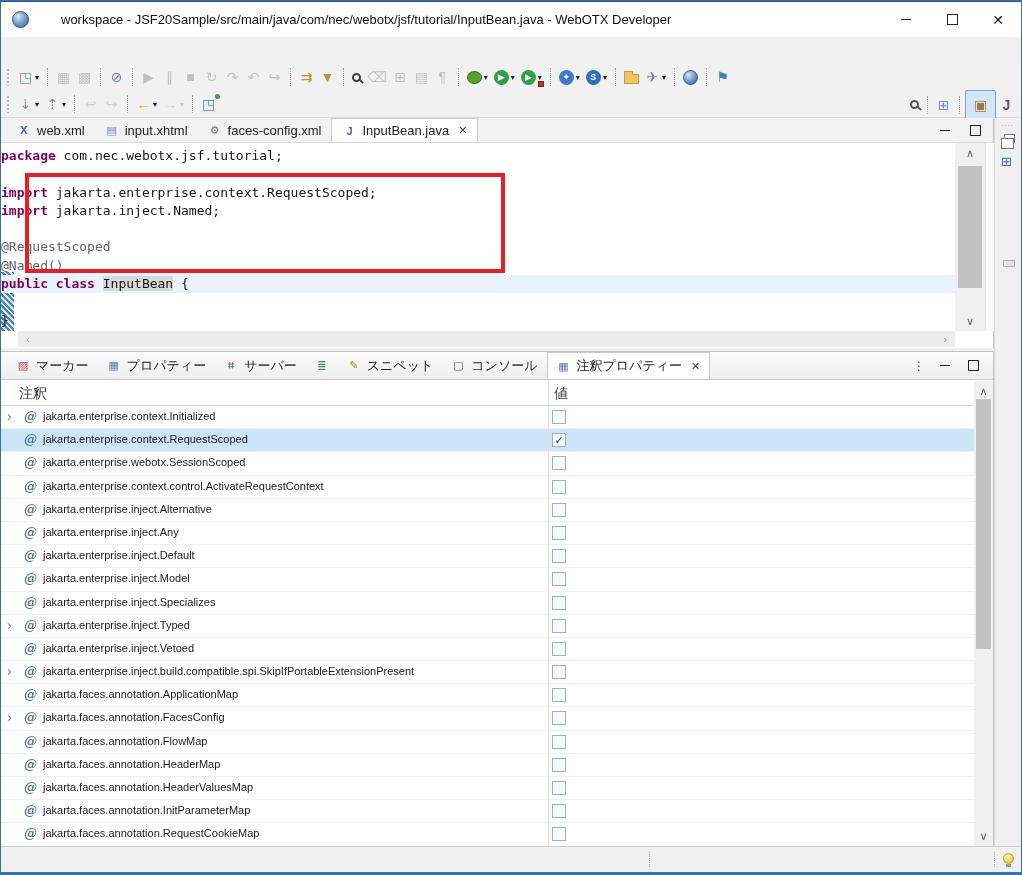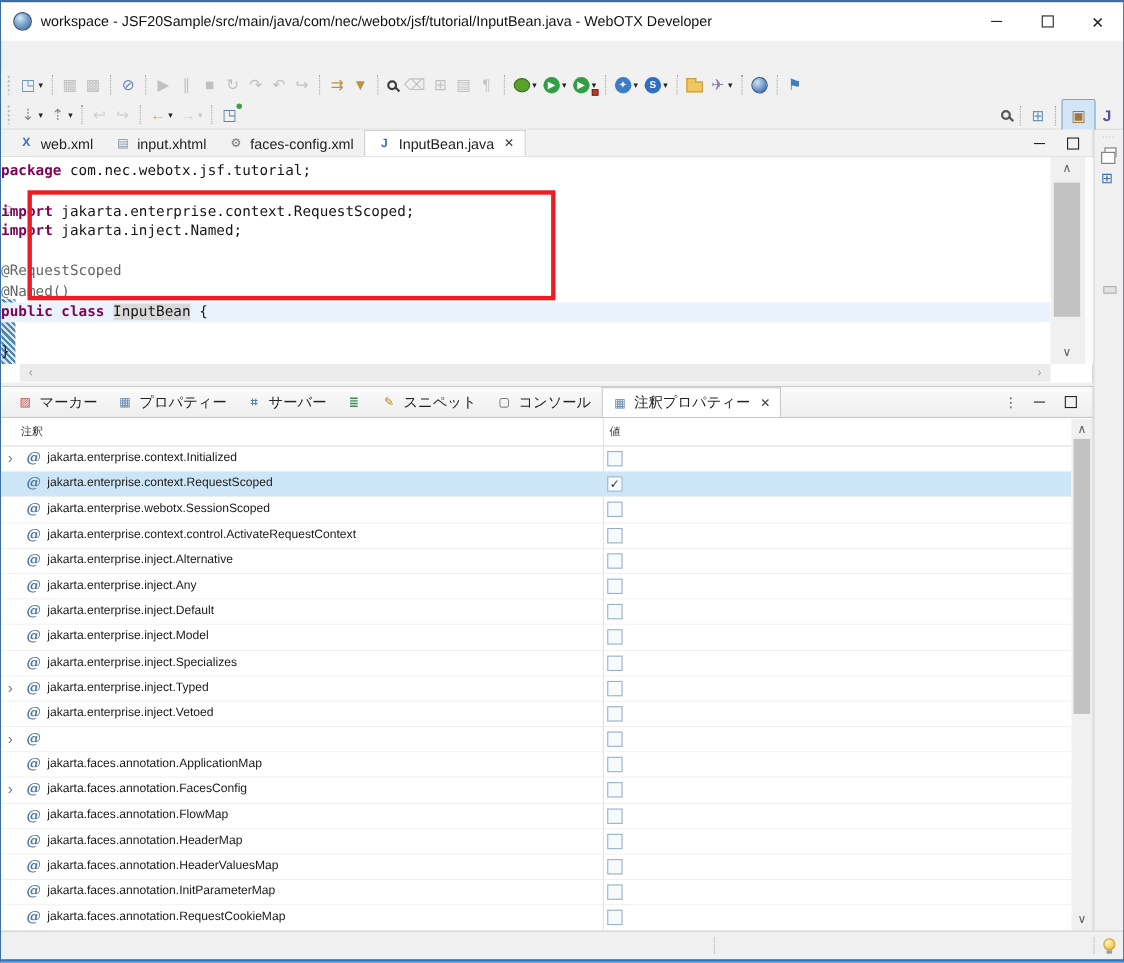--- a/index.html
+++ b/index.html
@@ -3,21 +3,21 @@
 <meta charset="utf-8">
 <style>
   :root{
     --sel:#cde6f7; --kw:#7f0055; --ann:#646464; --curline:#e9f2fd; --redbox:#ec1c24;
   }
   *{box-sizing:border-box; margin:0; padding:0;}
   body{font-family:"Liberation Sans","DejaVu Sans",sans-serif; background:#888;}
   .window{position:relative; width:1022px; height:875px; background:#f0f0f0; border:1px solid #3a6ea5; overflow:hidden;}
 
   
-  .titlebar{position:absolute; left:0; top:0; width:100%; height:36px; background:#ffffff; display:flex; align-items:center; border-top:1px solid #2b5797;}
+  .titlebar{position:absolute; left:0; top:0; width:100%; height:36px; background:#ffffff; display:flex; align-items:center; border-top:1px solid #2b5797;gap:24px;}
   .appicon{width:17px; height:17px; margin-left:11px; border-radius:50%;
     background:radial-gradient(circle at 35% 30%, #dcebf7 0%, #7aa3cc 45%, #3d648f 100%); border:1px solid #2f4f73;}
   .title{margin-left:8px; font-size:13px; color:#101010; white-space:nowrap;}
   .wbtns{margin-left:auto; display:flex; height:100%;}
   .wbtn{width:46px; height:100%; display:flex; align-items:center; justify-content:center; cursor:default;}
   .mingl{width:10px; height:1px; background:#222;}
   .maxgl{width:11px; height:11px; border:1px solid #222;}
   .closegl{font-size:14px; color:#222; line-height:1;}
 
   
@@ -87,21 +87,21 @@
   .sash{position:absolute; left:0; top:347px; width:993px; height:3px; background:#f0f0f0;}
 
   
   .bpanel{position:absolute; left:0; top:350px; width:993px; height:495px; background:#fff; border-right:1px solid #c8c8c8; border-top:1px solid #c4c4c4;}
   .btabbar{position:absolute; left:0; top:0; width:100%; height:28px; background:linear-gradient(#fbfbfb,#eeeeee); border-bottom:1px solid #c9c9c9; display:flex; align-items:stretch; padding-left:6px;}
   .btab{display:inline-flex; align-items:center; gap:6px; padding:0 9px; font-size:13px; color:#222; white-space:nowrap;}
   .btab.active{background:#fff; border:1px solid #c9c9c9; border-bottom:none;}
   .pbtns{margin-left:auto; display:flex; align-items:center; gap:12px; padding-right:12px;}
   .viewmenu{font-size:12px; color:#555;}
 
-  .theader{position:absolute; left:0; top:28px; width:973px; height:26px; background:#fff; border-bottom:1px solid #d8d8d8; font-size:10px; color:#333;}
+  .theader{position:absolute; left:0; top:28px; width:973px; height:26px; background:#fff; border-bottom:1px solid #d8d8d8; font-size:14px; color:#333;}
   .th1{position:absolute; left:18px; top:5px;}
   .th2{position:absolute; left:553px; top:5px;}
   .coldiv{position:absolute; left:547px; top:28px; height:466px; border-left:1px solid #e2e2e2; z-index:3;}
   .rows{position:absolute; left:0; top:54px; width:973px; height:441px; overflow:hidden;}
   .trow{position:relative; height:23.2px; border-bottom:1px solid #f0f0f0; background:#fff;}
   .trow.sel{background:var(--sel);}
   .chev{position:absolute; left:6px; top:2px; font-size:14px; color:#7a7a7a;}
   .aticon{position:absolute; left:23px; top:3px; font-family:"DejaVu Serif","Liberation Serif",serif; font-style:italic; font-weight:bold; font-size:13px; color:#4f7399;}
   .rlabel{position:absolute; left:42px; top:4px; font-size:11px; color:#1a1a1a; white-space:nowrap;}
   .cb{position:absolute; left:551px; top:4px; width:14px; height:14px; border:1px solid #9ab0c6; background:#f6fbff; display:flex; align-items:center; justify-content:center; font-size:11px; color:#333;}
@@ -458,20 +458,21 @@
           <span class="cb"></span>
         </div>
         <div class="trow">
           <span class="aticon">@</span>
           <span class="rlabel">jakarta.enterprise.inject.Vetoed</span>
           <span class="cb"></span>
         </div>
         <div class="trow">
           <span class="chev">›</span>
           <span class="aticon">@</span>
+          <span class="rlabel">jakarta.enterprise.inject.build.compatible.spi.SkipIfPortableExtensionPresent</span>
           <span class="cb"></span>
         </div>
         <div class="trow">
           <span class="aticon">@</span>
           <span class="rlabel">jakarta.faces.annotation.ApplicationMap</span>
           <span class="cb"></span>
         </div>
         <div class="trow">
           <span class="chev">›</span>
           <span class="aticon">@</span>

